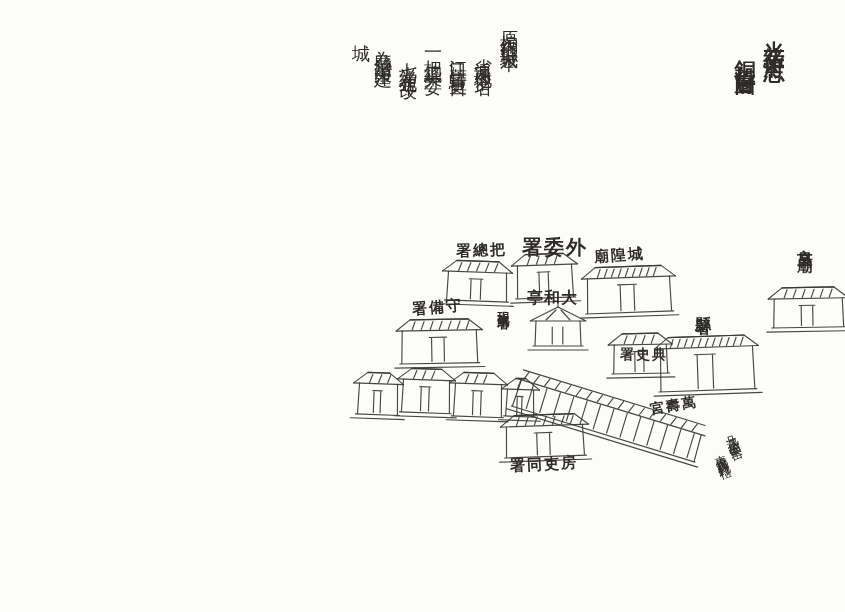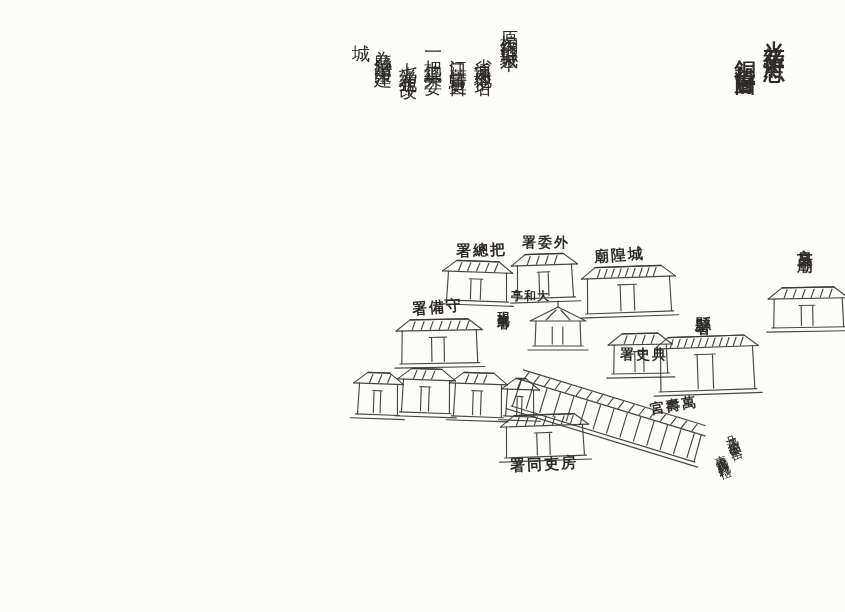--- a/index.html
+++ b/index.html
@@ -233,27 +233,27 @@
 
   <div class="col v anno-col" style="left:497px;top:16px;">原按銅仁縣城本</div>
   <div class="col v anno-col" style="left:471px;top:44px;">省溪司地俗名</div>
   <div class="col v anno-col" style="left:446px;top:46px;">江口舊駐吏目</div>
   <div class="col v anno-col" style="left:421px;top:42px;">一把總二外委</div>
   <div class="col v anno-col" style="left:396px;top:48px;">七光緒九年改</div>
   <div class="col v anno-col" style="left:371px;top:36px;">為縣治尚未建</div>
   <div class="col v anno-col" style="left:349px;top:30px;">城</div>
 
   <div class="lab" style="left:456px;top:241px;font-size:15px;transform:rotate(-2deg);">署總把</div>
-  <div class="lab" style="left:522px;top:234px;font-size:14px;">署委外</div>
+  <div class="lab" style="left:522px;top:234px;font-size:20px;">署委外</div>
   <div class="lab" style="left:412px;top:298px;font-size:15px;transform:rotate(-5deg);">署備守</div>
   <div class="lab" style="left:594px;top:246px;font-size:15px;transform:rotate(-4deg);">廟隍城</div>
   <div class="lab v" style="left:794px;top:237px;font-size:16px;letter-spacing:3px;">文昌廟</div>
   <div class="lab" style="left:620px;top:319px;font-size:14px;margin-top:27px;">署史典</div>
   <div class="lab v" style="left:692px;top:303px;font-size:16px;letter-spacing:3px;">縣署</div>
-  <div class="lab" style="left:511px;top:288px;font-size:12px;letter-spacing:1px;">亭和大</div>
+  <div class="lab" style="left:527px;top:288px;font-size:16px;letter-spacing:1px;">亭和大</div>
   <div class="lab v" style="left:495px;top:301px;font-size:12.5px;letter-spacing:2px;transform:rotate(2deg);">現改汛署</div>
   <div class="lab" style="left:650px;top:397px;font-size:14px;transform:rotate(-10deg);">宮壽萬</div>
   <div class="lab" style="left:510px;top:455px;font-size:15px;transform:rotate(-3deg);">署同吏房</div>
 
   <div class="ritual v" style="left:700px;top:424px;">
     <span class="rcol">凡遇三大節朱宮</span>
     <span class="rcol">車僚房科此行禮</span>
   </div>
 
 </div>

